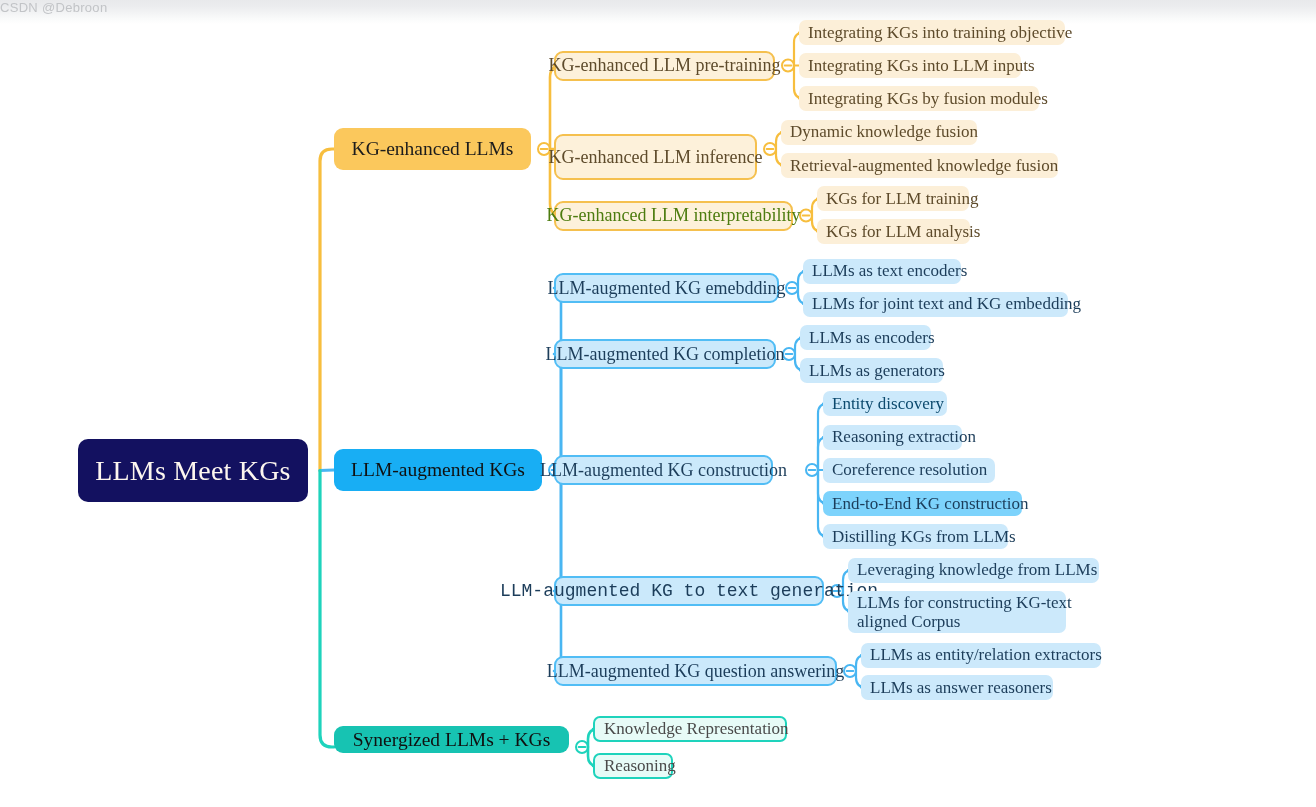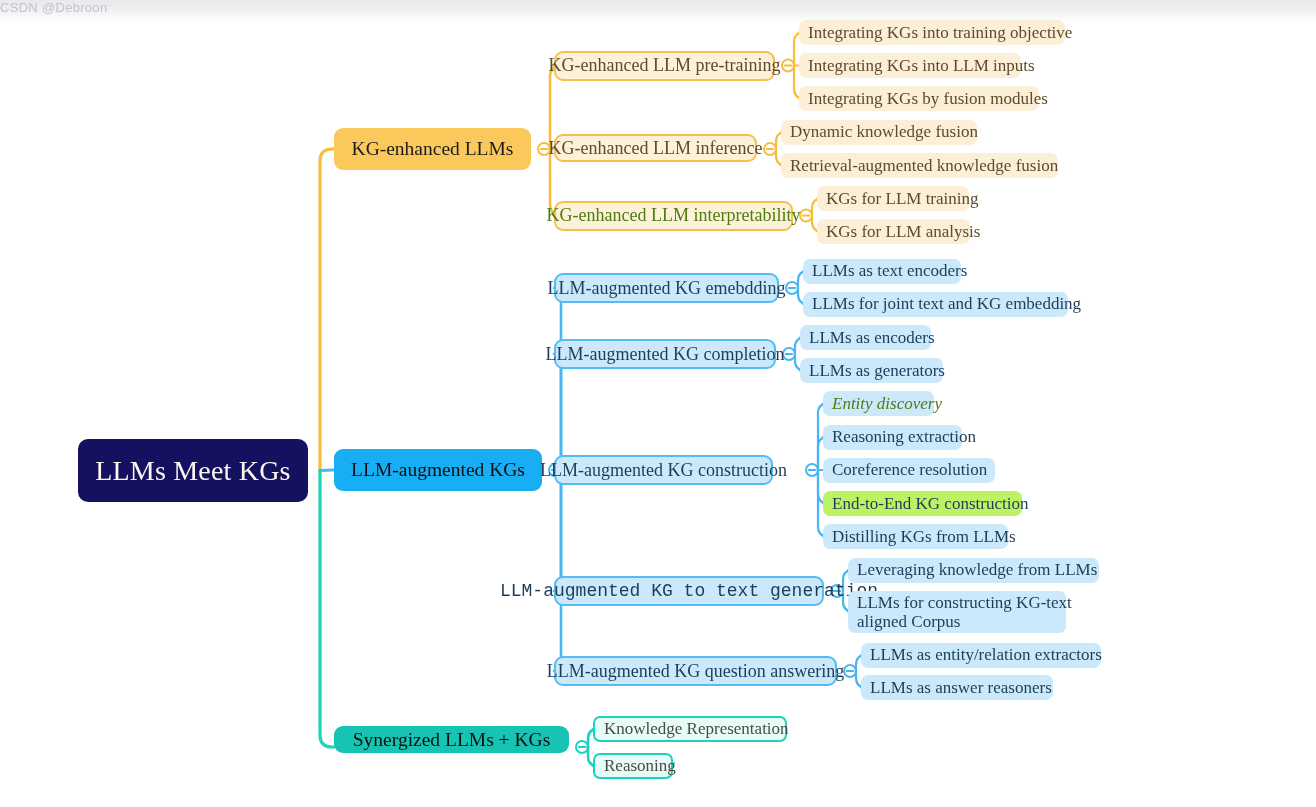--- a/index.html
+++ b/index.html
@@ -98,38 +98,38 @@
       </g>
       <path d="M588,747 L588,739 Q588,729 598,729 L593,729" fill="none" stroke="#1ED3BC" stroke-width="2.6" stroke-linecap="round" stroke-linejoin="round"></path>
       <path d="M588,747 L588,756 Q588,766 598,766 L593,766" fill="none" stroke="#1ED3BC" stroke-width="2.6" stroke-linecap="round" stroke-linejoin="round"></path>
     </svg>
 <div class="node root" style="left: 78px; top: 439px; width: 230px; height: 63px; background: rgb(19, 17, 96); color: rgb(253, 246, 239);">LLMs Meet KGs</div>
     <div class="node l2" style="left: 334px; top: 128px; width: 197px; height: 42px; background: rgb(251, 200, 92); color: rgb(28, 28, 28);">KG-enhanced LLMs</div>
     <div class="node l2" style="left: 554px; top: 50.5px; width: 221px; height: 30px; background: rgb(253, 241, 218); color: rgb(94, 75, 43); border: 2px solid rgb(245, 192, 78); font-size: 18px;">KG-enhanced LLM pre-training</div>
     <div class="node l3" style="left: 799px; top: 20px; width: 266px; height: 25px; background: rgb(252, 239, 216); color: rgb(94, 75, 43);">Integrating KGs into training objective</div>
     <div class="node l3" style="left: 799px; top: 53px; width: 222px; height: 25px; background: rgb(252, 239, 216); color: rgb(94, 75, 43);">Integrating KGs into LLM inputs</div>
     <div class="node l3" style="left: 799px; top: 86px; width: 240px; height: 25px; background: rgb(252, 239, 216); color: rgb(94, 75, 43);">Integrating KGs by fusion modules</div>
-    <div class="node l2" style="left: 554px; top: 134px; width: 203px; height: 28px; background: rgb(253, 241, 218); color: rgb(94, 75, 43); border: 2px solid rgb(245, 192, 78); font-size: 18px;">KG-enhanced LLM inference</div>
+    <div class="node l2" style="left: 554px; top: 134px; width: 203px; height: 46px; background: rgb(253, 241, 218); color: rgb(94, 75, 43); border: 2px solid rgb(245, 192, 78); font-size: 18px;">KG-enhanced LLM inference</div>
     <div class="node l3" style="left: 781px; top: 119.5px; width: 196px; height: 25px; background: rgb(252, 239, 216); color: rgb(94, 75, 43);">Dynamic knowledge fusion</div>
     <div class="node l3" style="left: 781px; top: 153px; width: 277px; height: 25px; background: rgb(252, 239, 216); color: rgb(94, 75, 43);">Retrieval-augmented knowledge fusion</div>
     <div class="node l2" style="left: 554px; top: 200.5px; width: 239px; height: 30px; background: rgb(253, 241, 218); color: #4d7c0f; border: 2px solid rgb(245, 192, 78); font-size: 18px;">KG-enhanced LLM interpretability</div>
     <div class="node l3" style="left: 817px; top: 186px; width: 152px; height: 25px; background: rgb(252, 239, 216); color: rgb(94, 75, 43);">KGs for LLM training</div>
     <div class="node l3" style="left: 817px; top: 219px; width: 153px; height: 25px; background: rgb(252, 239, 216); color: rgb(94, 75, 43);">KGs for LLM analysis</div>
     <div class="node l2" style="left: 334px; top: 449px; width: 208px; height: 42px; background: rgb(24, 174, 244); color: rgb(16, 16, 16);">LLM-augmented KGs</div>
     <div class="node l2" style="left: 554px; top: 273px; width: 225px; height: 30px; background: rgb(203, 233, 251); color: rgb(28, 61, 90); border: 2px solid rgb(81, 189, 245); font-size: 18px;">LLM-augmented KG emebdding</div>
     <div class="node l3" style="left: 803px; top: 258.5px; width: 158px; height: 25px; background: rgb(204, 233, 251); color: rgb(28, 61, 90);">LLMs as text encoders</div>
     <div class="node l3" style="left: 803px; top: 291.5px; width: 265px; height: 25px; background: rgb(204, 233, 251); color: rgb(28, 61, 90);">LLMs for joint text and KG embedding</div>
     <div class="node l2" style="left: 554px; top: 339px; width: 222px; height: 30px; background: rgb(203, 233, 251); color: rgb(28, 61, 90); border: 2px solid rgb(81, 189, 245); font-size: 18px;">LLM-augmented KG completion</div>
     <div class="node l3" style="left: 800px; top: 325px; width: 131px; height: 25px; background: rgb(204, 233, 251); color: rgb(28, 61, 90);">LLMs as encoders</div>
     <div class="node l3" style="left: 800px; top: 358px; width: 143px; height: 25px; background: rgb(204, 233, 251); color: rgb(28, 61, 90);">LLMs as generators</div>
     <div class="node l2" style="left: 554px; top: 455px; width: 219px; height: 30px; background: rgb(203, 233, 251); color: rgb(28, 61, 90); border: 2px solid rgb(81, 189, 245); font-size: 18px;">LLM-augmented KG construction</div>
-    <div class="node l3" style="left: 823px; top: 391px; width: 111px; height: 25px; background: rgb(204, 233, 251); color: #4d7c0f; font-style: italic;">Entity discovery</div>
+    <div class="node l3" style="left: 823px; top: 391px; width: 124px; height: 25px; background: rgb(204, 233, 251); color: #0c4a6e;">Entity discovery</div>
     <div class="node l3" style="left: 823px; top: 424.5px; width: 139px; height: 25px; background: rgb(204, 233, 251); color: rgb(28, 61, 90);">Reasoning extraction</div>
     <div class="node l3" style="left: 823px; top: 457.5px; width: 172px; height: 25px; background: rgb(204, 233, 251); color: rgb(28, 61, 90);">Coreference resolution</div>
-    <div class="node l3" style="left: 823px; top: 491px; width: 199px; height: 25px; background: #bef264; color: rgb(28, 61, 90);">End-to-End KG construction</div>
+    <div class="node l3" style="left: 823px; top: 491px; width: 199px; height: 25px; background: #7dd3fc; color: rgb(28, 61, 90);">End-to-End KG construction</div>
     <div class="node l3" style="left: 823px; top: 524px; width: 185px; height: 25px; background: rgb(204, 233, 251); color: rgb(28, 61, 90);">Distilling KGs from LLMs</div>
     <div class="node l2" style="left: 554px; top: 576px; width: 270px; height: 30px; background: rgb(203, 233, 251); color: rgb(28, 61, 90); border: 2px solid rgb(81, 189, 245); font-size: 18px; font-family: Liberation Mono, monospace;">LLM-augmented KG to text generation</div>
     <div class="node l3" style="left: 848px; top: 557.5px; width: 251px; height: 25px; background: rgb(204, 233, 251); color: rgb(28, 61, 90);">Leveraging knowledge from LLMs</div>
     <div class="node l3" style="left: 848px; top: 590.5px; width: 218px; height: 42px; background: rgb(204, 233, 251); color: rgb(28, 61, 90); white-space: pre; line-height: 19px;">LLMs for constructing KG-text
 aligned Corpus</div>
     <div class="node l2" style="left: 554px; top: 656px; width: 283px; height: 30px; background: rgb(203, 233, 251); color: rgb(28, 61, 90); border: 2px solid rgb(81, 189, 245); font-size: 18px;">LLM-augmented KG question answering</div>
     <div class="node l3" style="left: 861px; top: 642.5px; width: 240px; height: 25px; background: rgb(204, 233, 251); color: rgb(28, 61, 90);">LLMs as entity/relation extractors</div>
     <div class="node l3" style="left: 861px; top: 675px; width: 192px; height: 25px; background: rgb(204, 233, 251); color: rgb(28, 61, 90);">LLMs as answer reasoners</div>
     <div class="node l2" style="left: 334px; top: 726px; width: 235px; height: 27px; background: rgb(23, 195, 178); color: rgb(16, 16, 16);">Synergized LLMs + KGs</div>
     <div class="node l3b" style="left: 593px; top: 716px; width: 194px; height: 26px; background: rgb(231, 251, 247); color: rgb(74, 74, 74); border-color: rgb(30, 211, 188);">Knowledge Representation</div>

